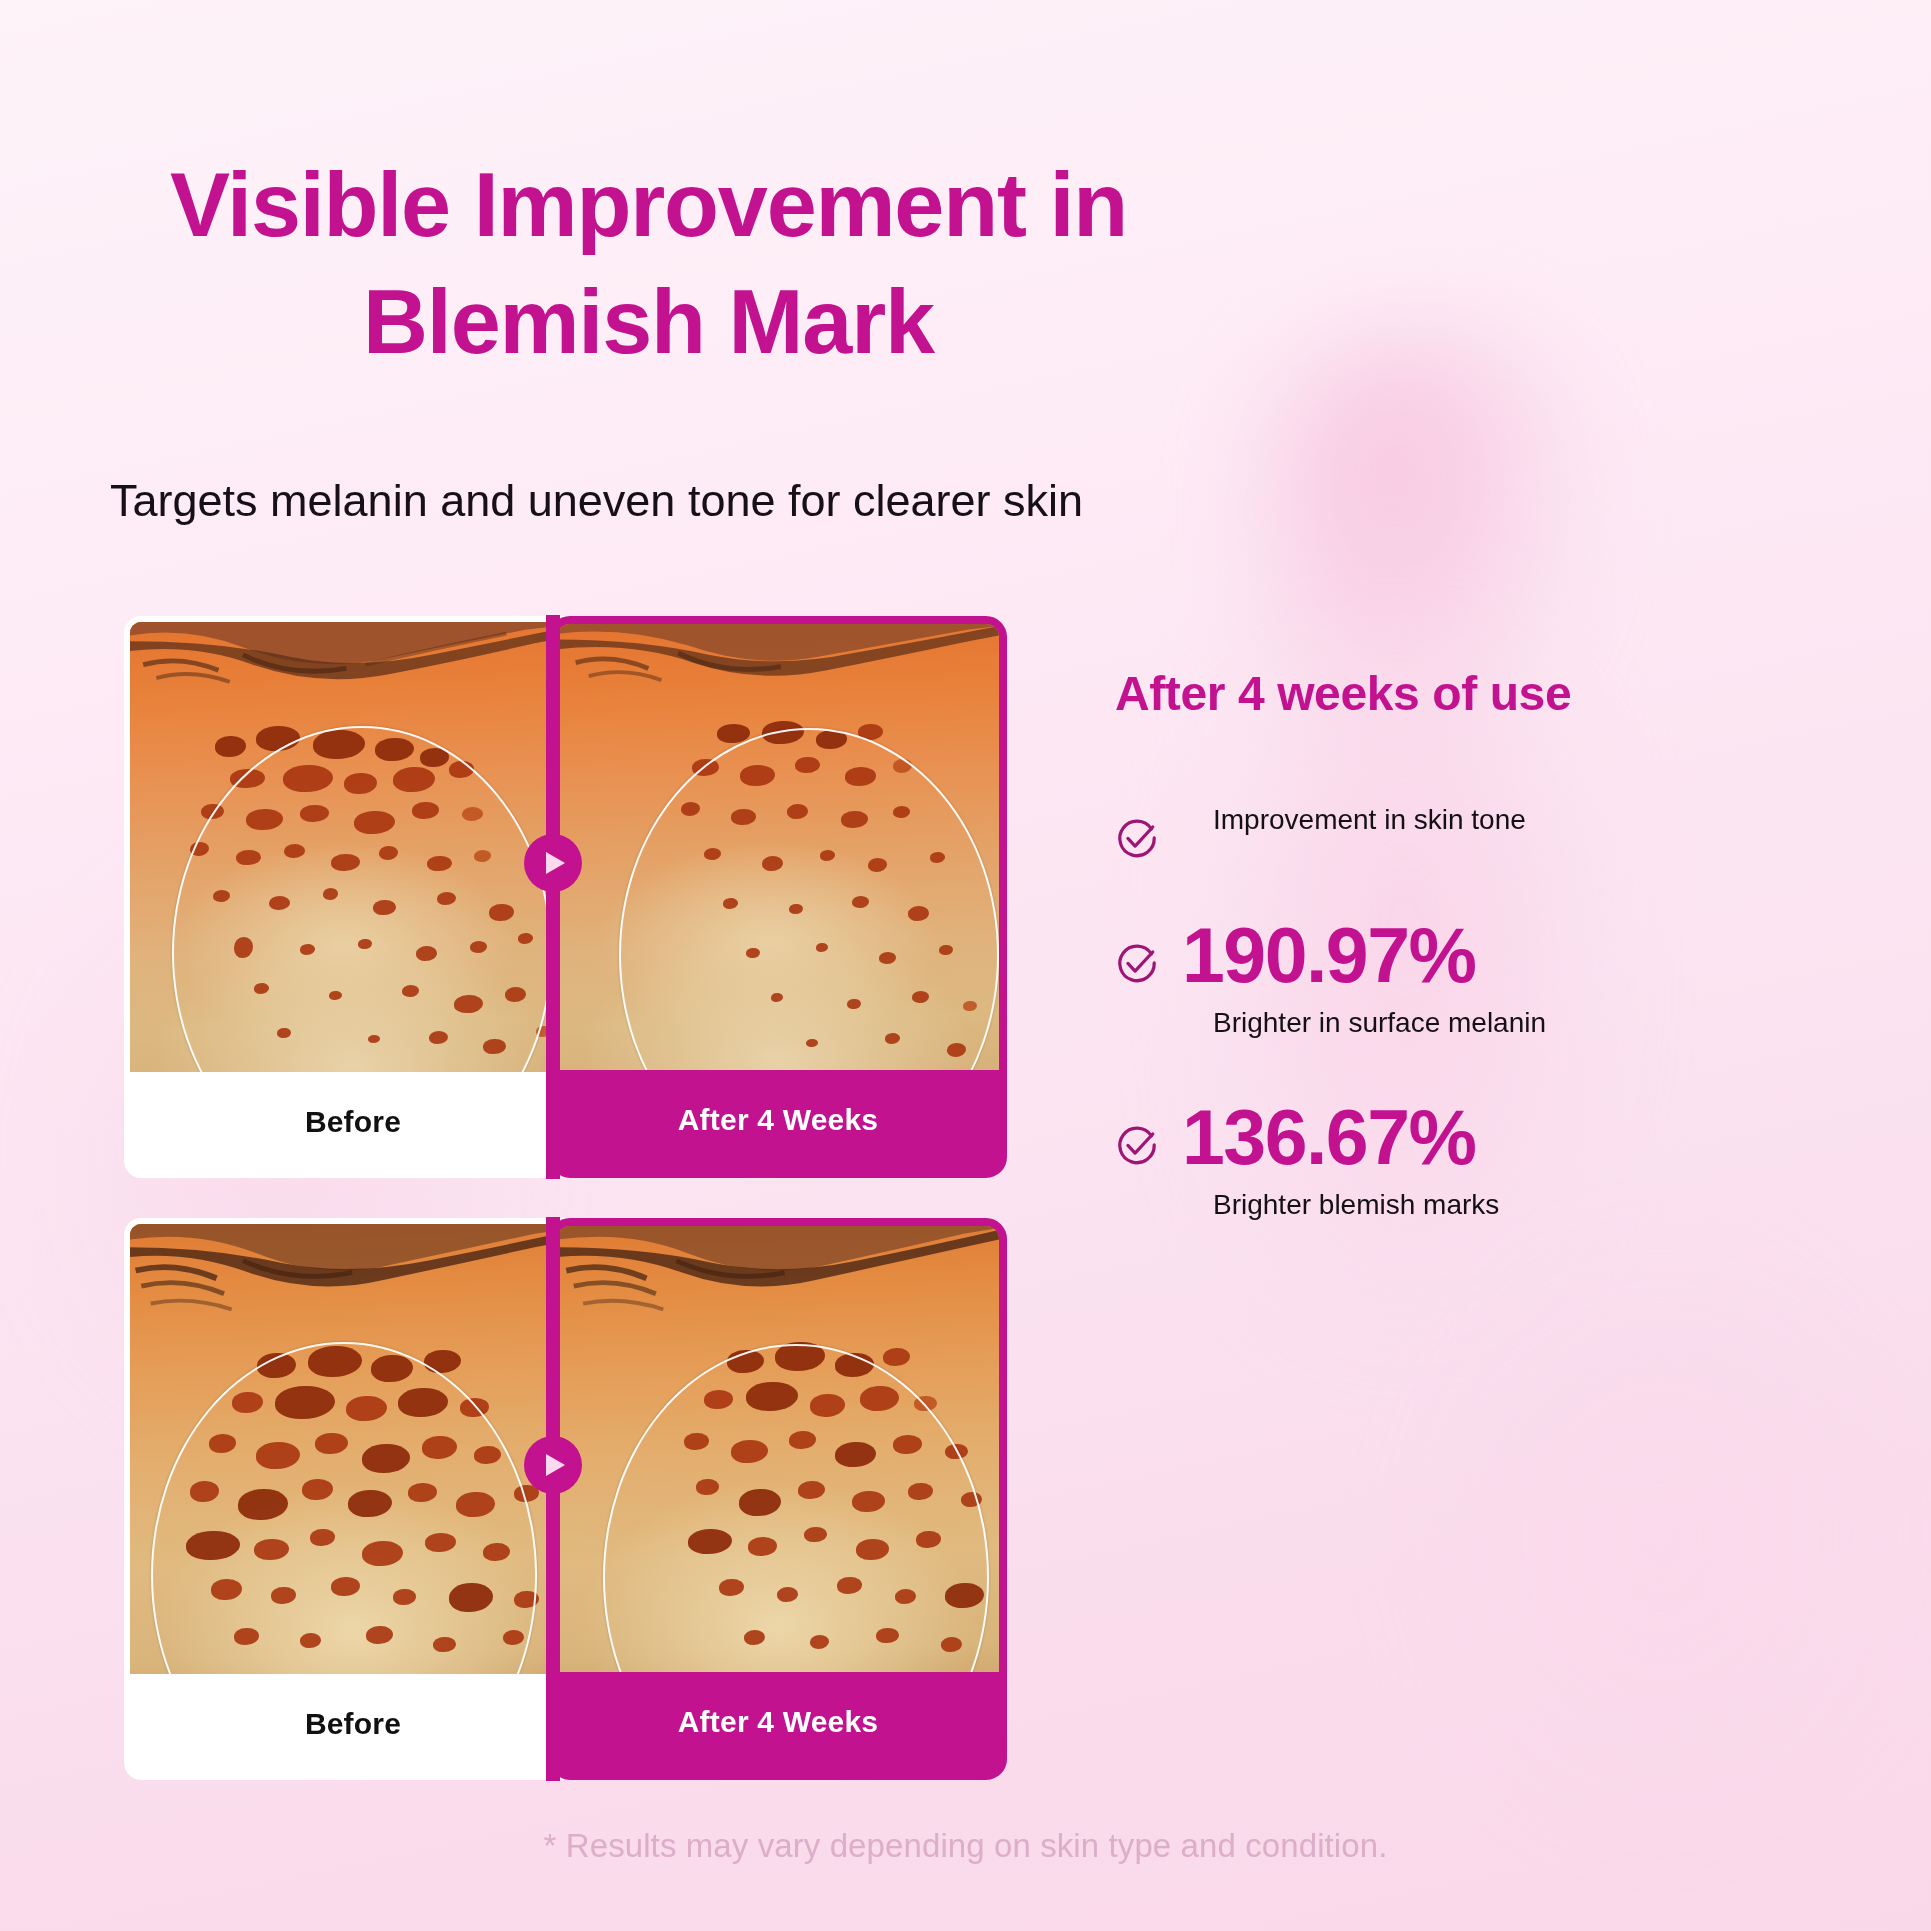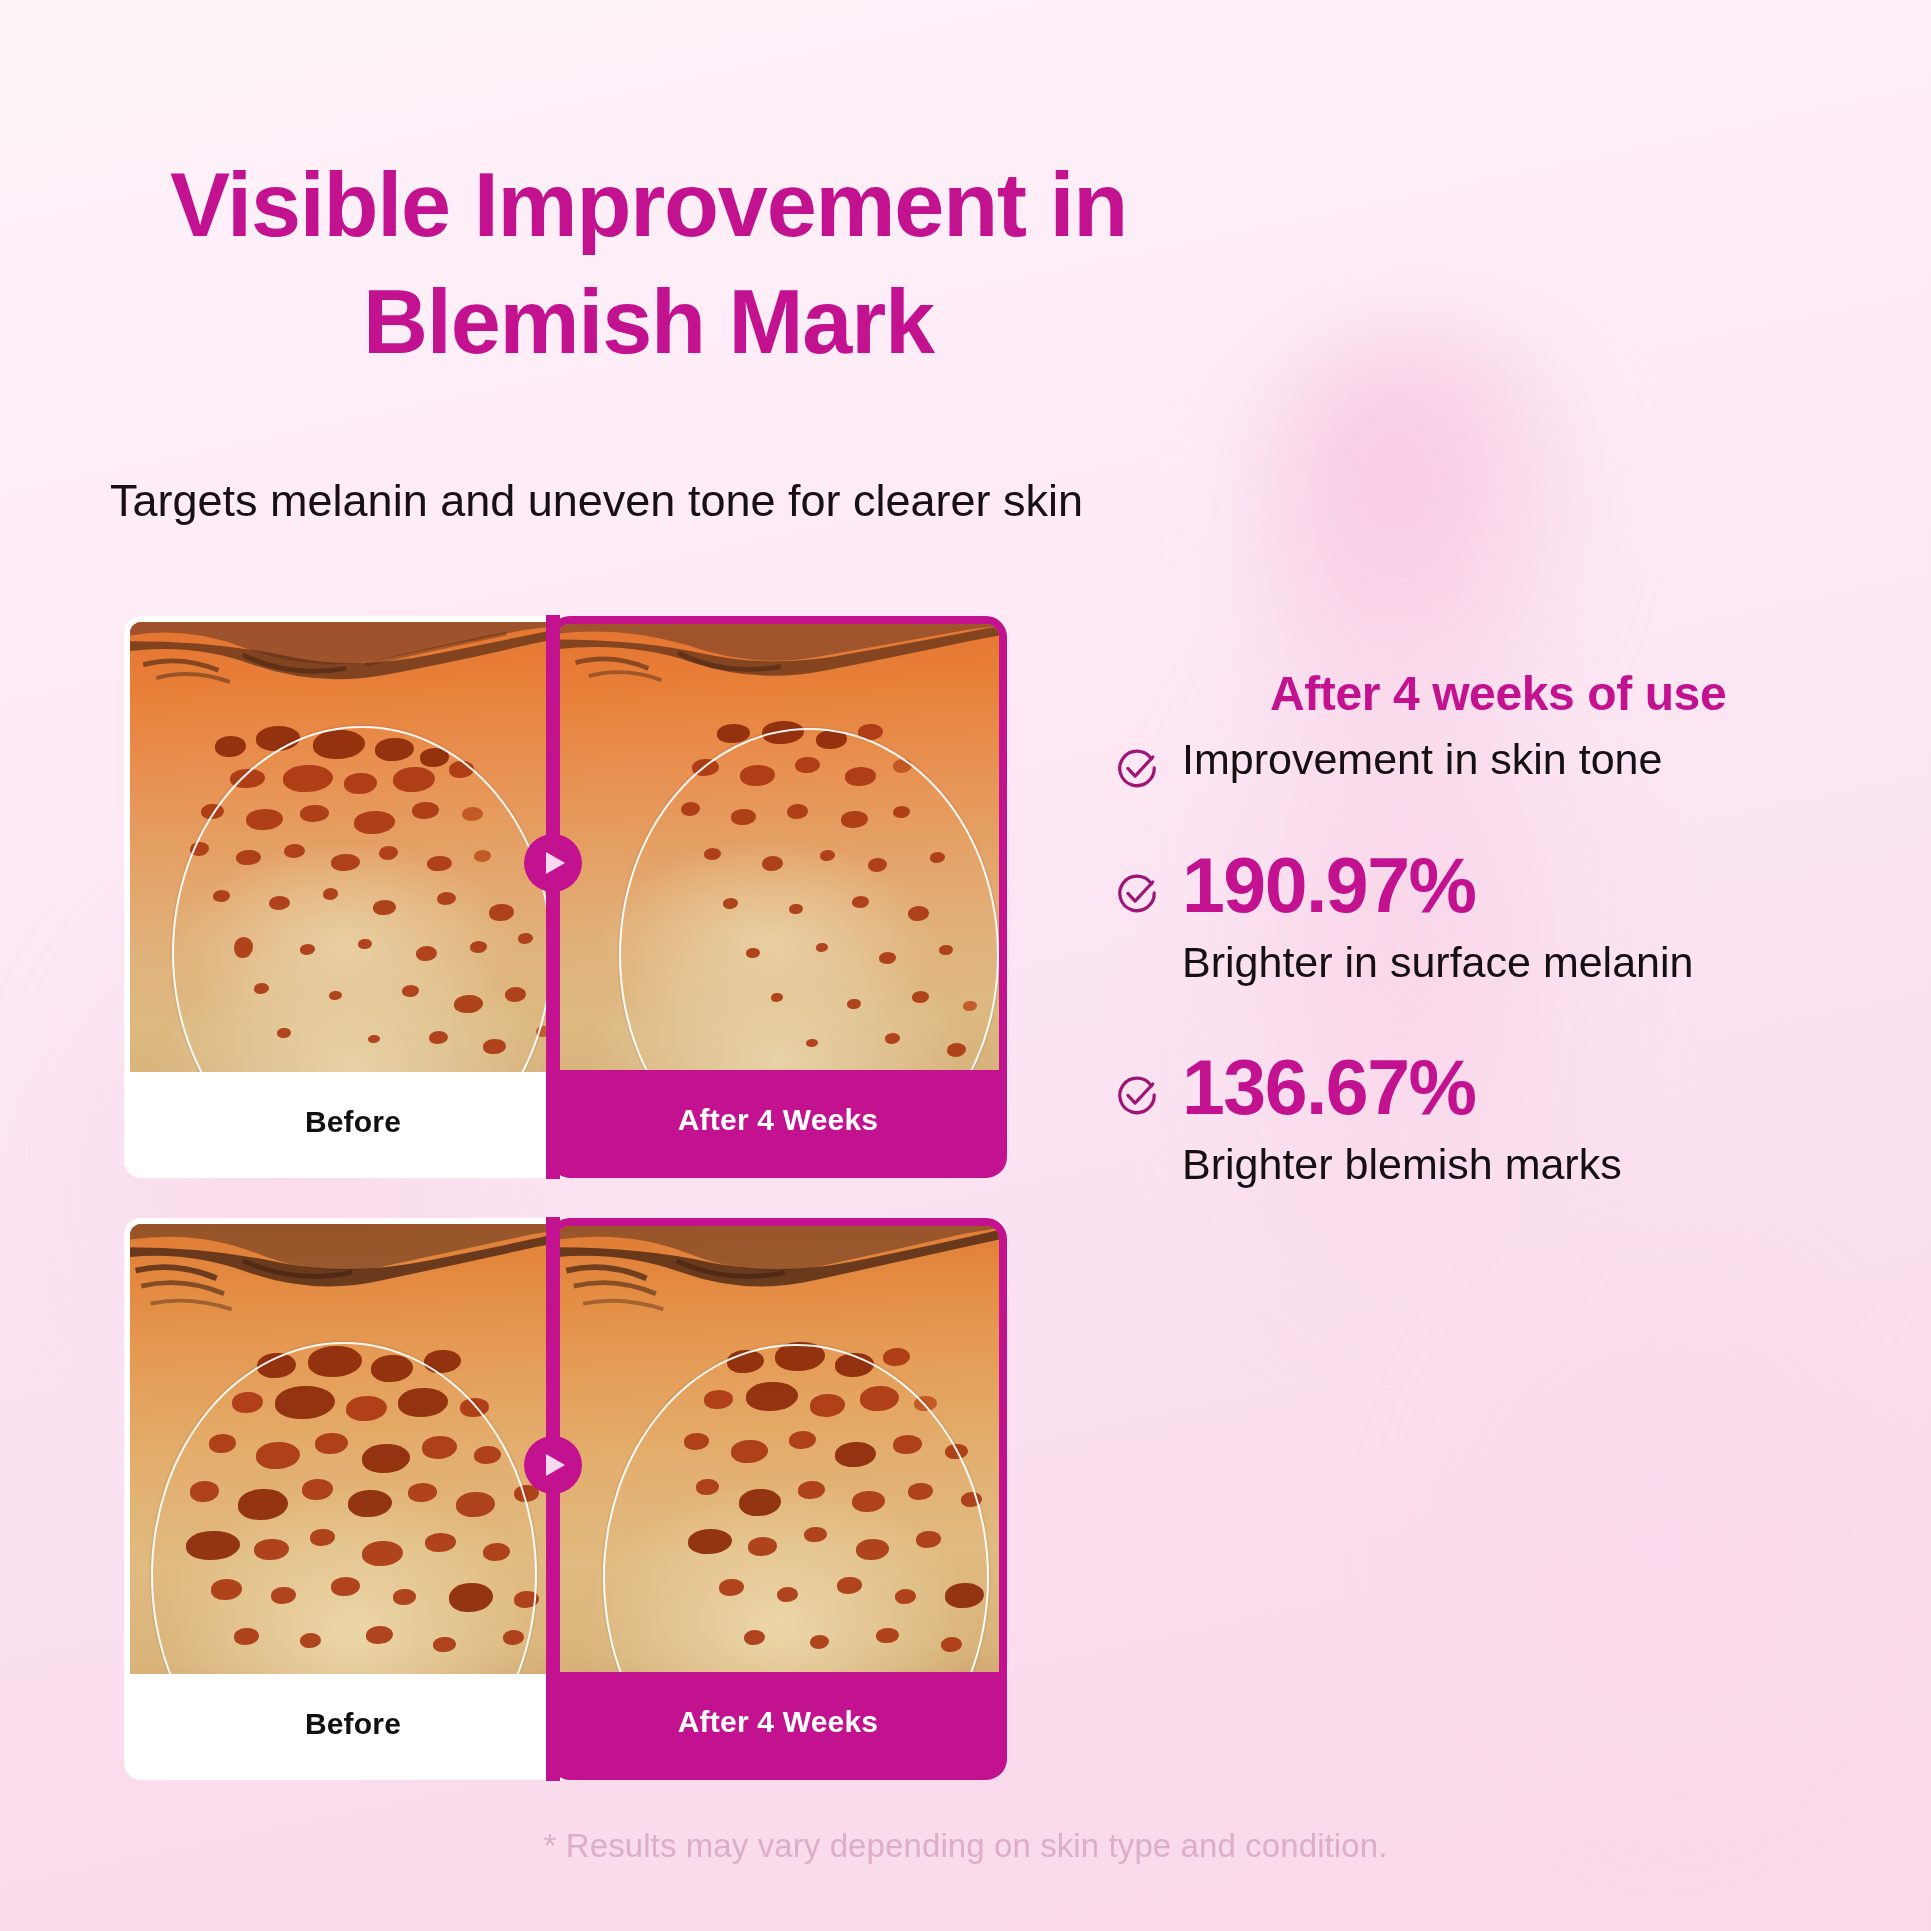--- a/index.html
+++ b/index.html
@@ -202,22 +202,23 @@
   .stats {
     position:absolute;
     left:1115px; top:666px;
     width:772px;
   }
   .stats-heading {
     font-size:48px;
     font-weight:bold;
     color:#c2128f;
     letter-spacing:-0.4px;
-    text-align:center;
+    text-align:left;
     padding-right:5.8px;
+    margin-bottom:70px;
   }
   .stat {
     display:flex;
     align-items:flex-start;
     margin-bottom:56px;
   }
   .stat:last-child { margin-bottom:0; }
 
   .check {
     flex:0 0 auto;
@@ -228,25 +229,26 @@
   .stat-body { flex:1 1 auto; }
 
   .stat-value {
     font-size:77px;
     font-weight:bold;
     color:#c2128f;
     line-height:1.02;
     letter-spacing:-1.5px;
   }
   .stat-label {
-    font-size:43px;
+    font-size:28px;
     line-height:1.34;
     color:#141014;
     margin-top:9.7px;
     max-width:599px;
+    margin-left:31px;
   }
 
   
   .footnote {
     position:absolute;
     left:0; top:1827px;
     width:1931px;
     text-align:center;
     font-size:33px;
     color:#dcaec9;

